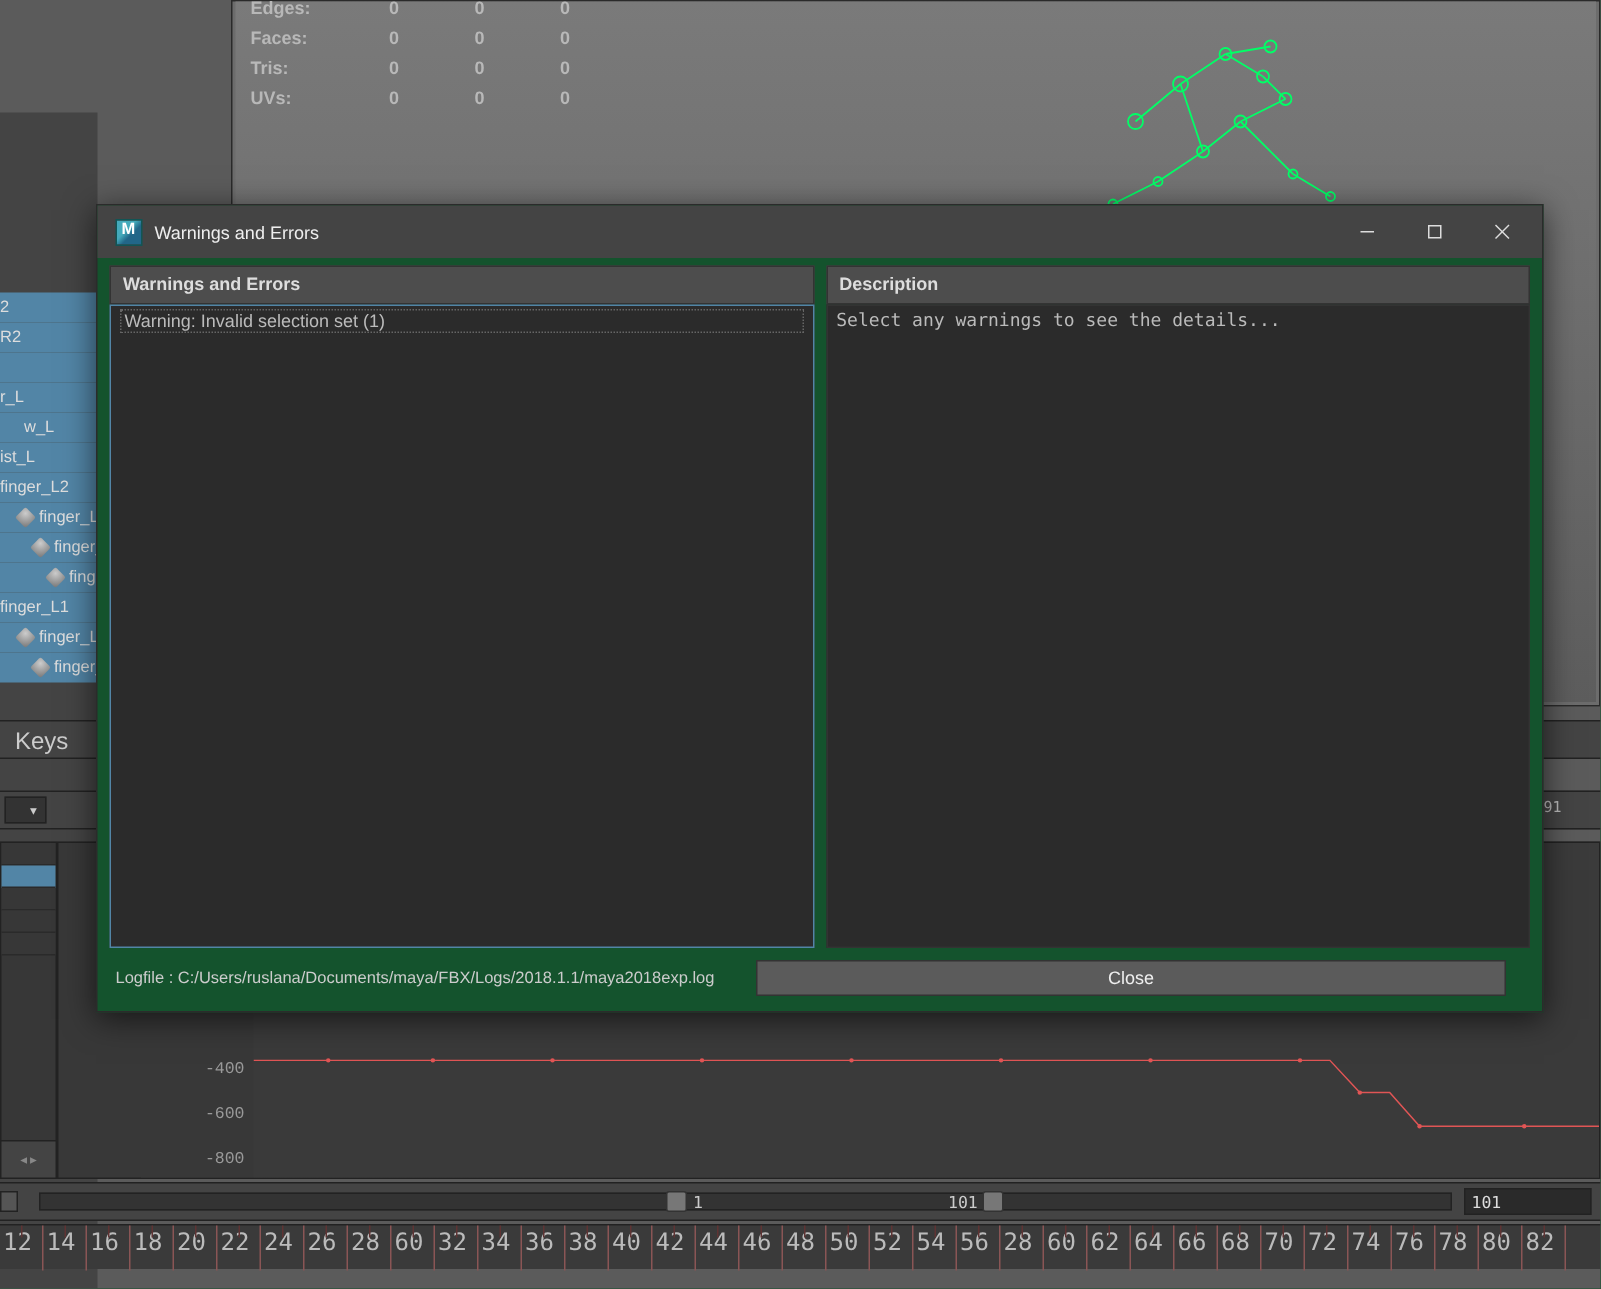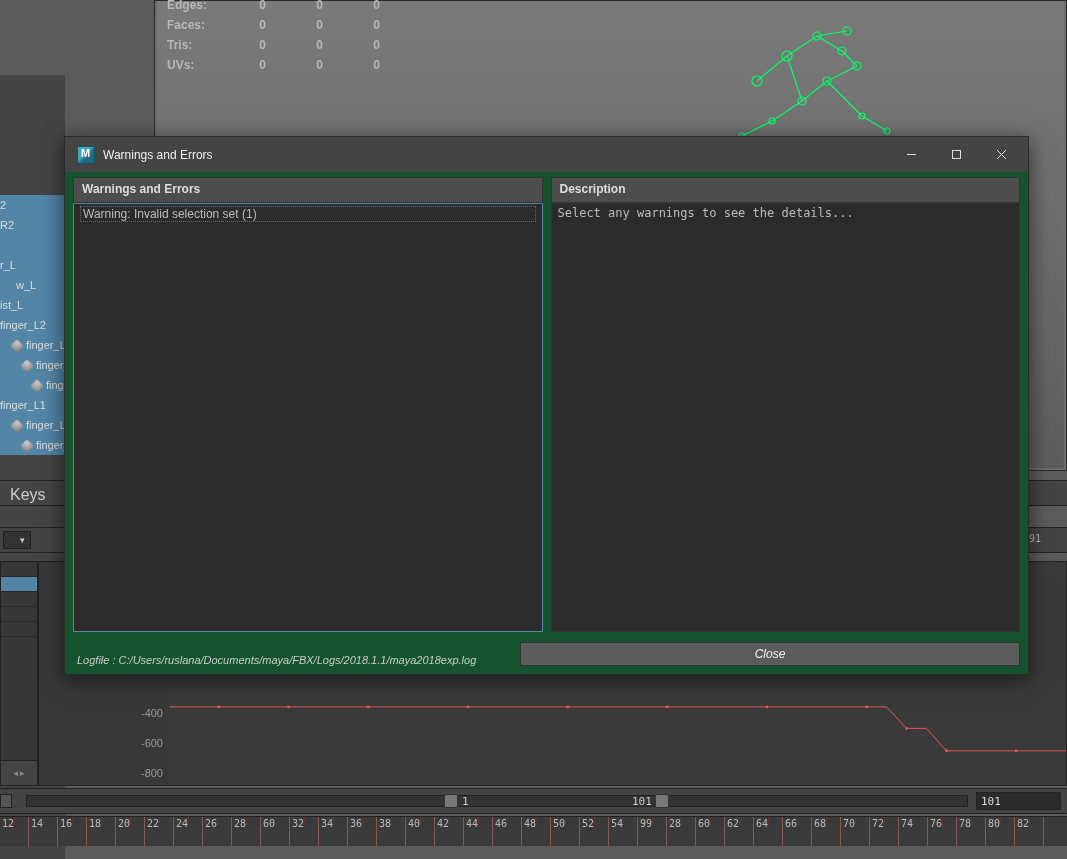--- a/index.html
+++ b/index.html
@@ -34,56 +34,56 @@
 
 
 .chanstrip { position:absolute; left:0; top:561px; width:38px; height:200px; background:#373737; border:1px solid #222; }
 .chancell { height:15px; background:#373737; border-bottom:1px solid #2a2a2a; }
 .chancell.sel { background:#5285a6; }
 
 
 .grapharea { position:absolute; left:38px; top:561px; right:0; height:225px; background:#383838; border:1px solid #222; }
 .graph-ruler { position:absolute; top:0; left:130px; right:0; height:18px; background:#3b3b3b; }
 .graph-yaxis { position:absolute; left:55px; top:18px; width:75px; bottom:0; background:#383838; }
-.graph-ylab { position:absolute; right:6px; color:#999; font-family:Liberation Sans, sans-serif; font-size:11px; }
+.graph-ylab { position:absolute; right:6px; color:#999; font-family:Liberation Mono, monospace; font-size:11px; }
 .graph-plot { position:absolute; left:130px; top:18px; right:0; bottom:0;
   background:linear-gradient(to right,#3a3a3a,#3a3a3a); }
 .graph-curve { position:absolute; left:0; top:0; width:100%; height:100%; }
 
 
 .rangebar { position:absolute; left:0; top:788px; right:0; height:26px; background:#444; border-top:1px solid #222; border-bottom:1px solid #222; display:flex; align-items:center; }
 .range-track { flex:1; height:12px; background:#333; margin:0 8px; border:1px solid #222; position:relative; }
 .range-thumb { position:absolute; top:-2px; width:14px; height:14px; background:#777; border:1px solid #333; border-radius:2px; }
 .range-val { position:absolute; top:-1px; font-size:11px; color:#ccc; font-family:Consolas,monospace; }
 .range-field { width:85px; height:18px; background:#2a2a2a; border:1px solid #222; color:#ddd; font-size:11px; padding:0 4px; margin-right:6px; font-family:Consolas,monospace; }
 .sqbtn { width:12px; height:14px; background:#555; border:1px solid #222; margin-right:6px; }
 
 
 .timeline { position:absolute; left:0; top:816px; right:0; height:30px; background:#3a3a3a; border-top:1px solid #222; display:flex; }
 .tick { flex:0 0 29px; height:30px; border-right:1px solid #8a5555; position:relative; }
-.tick-lbl { position:absolute; top:1px; left:2px; font-size:10px; color:#bbb; font-family:Consolas,monospace; }
+.tick-lbl { position:absolute; top:1px; left:2px; font-size:16px; color:#bbb; font-family:Consolas,monospace; }
 .tick-sub { position:absolute; left:14px; top:0; width:1px; height:8px; background:#5f3333; }
 
 
 .dialog { position:absolute; left:64px; top:136px; width:965px; height:539px; background:#14532d; border:1px solid #2b2b2b; box-shadow:0 4px 20px rgba(0,0,0,0.6); }
 .titlebar { height:35px; background:#444; display:flex; align-items:center; padding:0 4px; }
 .titlebar .appicon { width:18px; height:18px; background:linear-gradient(135deg,#4ab 40%,#268 60%); border:1px solid #155; margin:0 8px; position:relative; }
 .titlebar .appicon::after { content:"M"; position:absolute; top:0; left:3px; color:#fff; font-size:11px; font-weight:bold; }
 .titlebar .title { flex:1; color:#eee; font-size:12px; }
 .winbtn { width:45px; height:30px; display:flex; align-items:center; justify-content:center; color:#ddd; }
 .winbtn svg { width:11px; height:11px; }
 
 .dlg-body { position:absolute; left:8px; top:40px; right:8px; bottom:42px; display:flex; gap:8px; }
 .panel { flex:1; display:flex; flex-direction:column; }
 .panel-hd { height:26px; background:#4d4d4d; border:1px solid #333; padding:4px 8px; color:#ddd; font-size:12px; font-weight:bold; }
 .panel-body { flex:1; background:#2b2b2b; border:1px solid #333; padding:2px 6px; font-family:Consolas,monospace; font-size:12px; color:#bbb; overflow:auto; }
 .panel-body.sel { border:1px solid #5285a6; }
 .listrow { border:1px dotted #666; padding:0 2px; margin-bottom:1px; }
 
-.dlg-foot { position:absolute; left:8px; right:8px; bottom:8px; height:28px; display:flex; align-items:flex-end; gap:8px;font-style:italic; }
+.dlg-foot { position:absolute; left:8px; right:24px; bottom:8px; height:28px; display:flex; align-items:center; gap:8px; }
 .logfile { flex:1; color:#ccc; font-size:11px; padding-left:4px; }
 .closebtn { width:500px; height:24px; background:#5b5b5b; border:1px solid #333; color:#eee; font-size:12px; text-align:center; line-height:22px; }
 
 
 .ruler-mark { position:absolute; font-size:10px; color:#bbb; font-family:Consolas,monospace; }
 
 
 .playctl { position:absolute; left:0; top:760px; width:38px; height:26px; background:#444; border:1px solid #222; display:flex; align-items:center; justify-content:center; gap:2px; }
 .playctl span { color:#888; font-size:9px; }
 </style>
@@ -314,21 +314,21 @@
     </div>
     <div class="tick">
       <span class="tick-lbl">52</span>
       <span class="tick-sub"></span>
     </div>
     <div class="tick">
       <span class="tick-lbl">54</span>
       <span class="tick-sub"></span>
     </div>
     <div class="tick">
-      <span class="tick-lbl">99</span>
+      <span class="tick-lbl">56</span>
       <span class="tick-sub"></span>
     </div>
     <div class="tick">
       <span class="tick-lbl">28</span>
       <span class="tick-sub"></span>
     </div>
     <div class="tick">
       <span class="tick-lbl">60</span>
       <span class="tick-sub"></span>
     </div>

